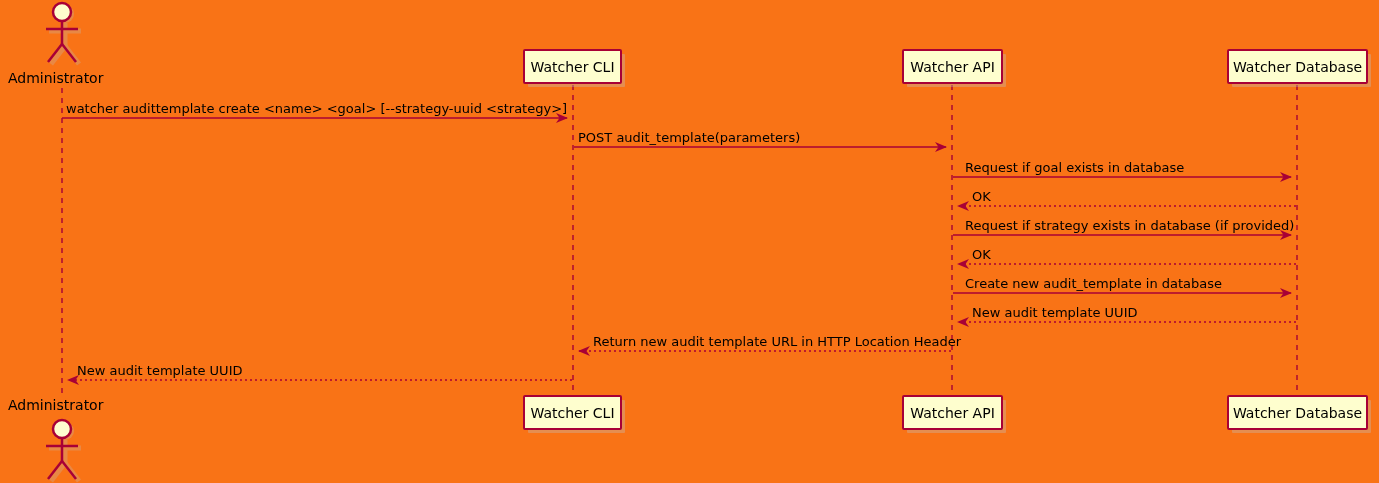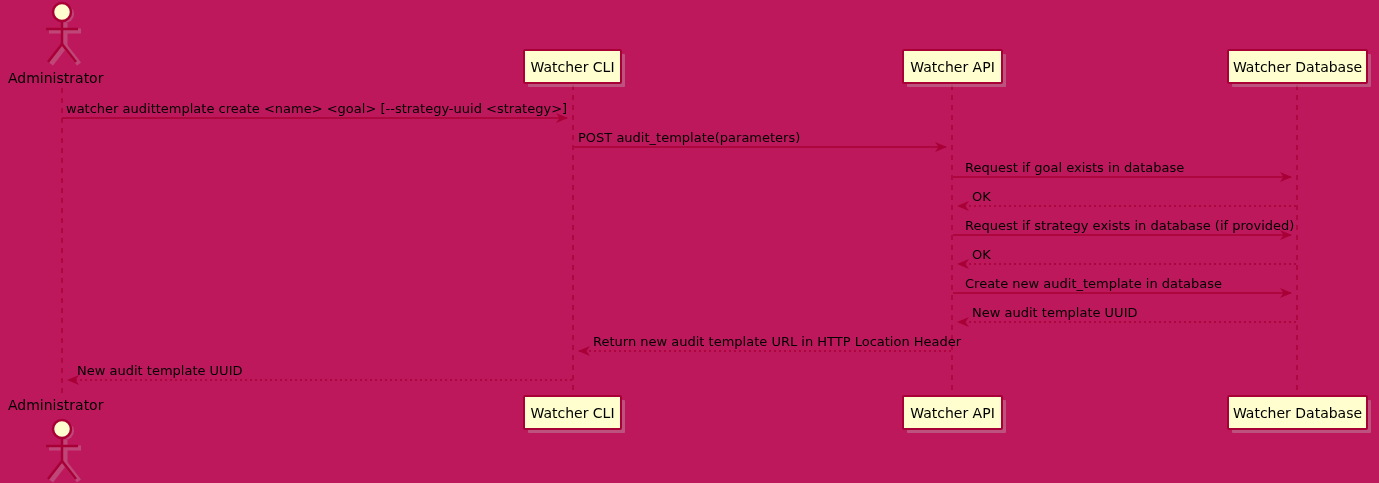--- a/index.html
+++ b/index.html
@@ -7,21 +7,21 @@
     padding: 0;
     background: #FFFFFF;
   }
   body {
     font-family: "DejaVu Sans", sans-serif;
   }
   #diagram-root {
     position: relative;
     width: 1379px;
     height: 483px;
-    background: #be185d;
+    background: #f97316;
     overflow: hidden;
   }
   svg.diagram-canvas {
     position: absolute;
     left: 0;
     top: 0;
     width: 1379px;
     height: 483px;
   }
   .msg-label {

